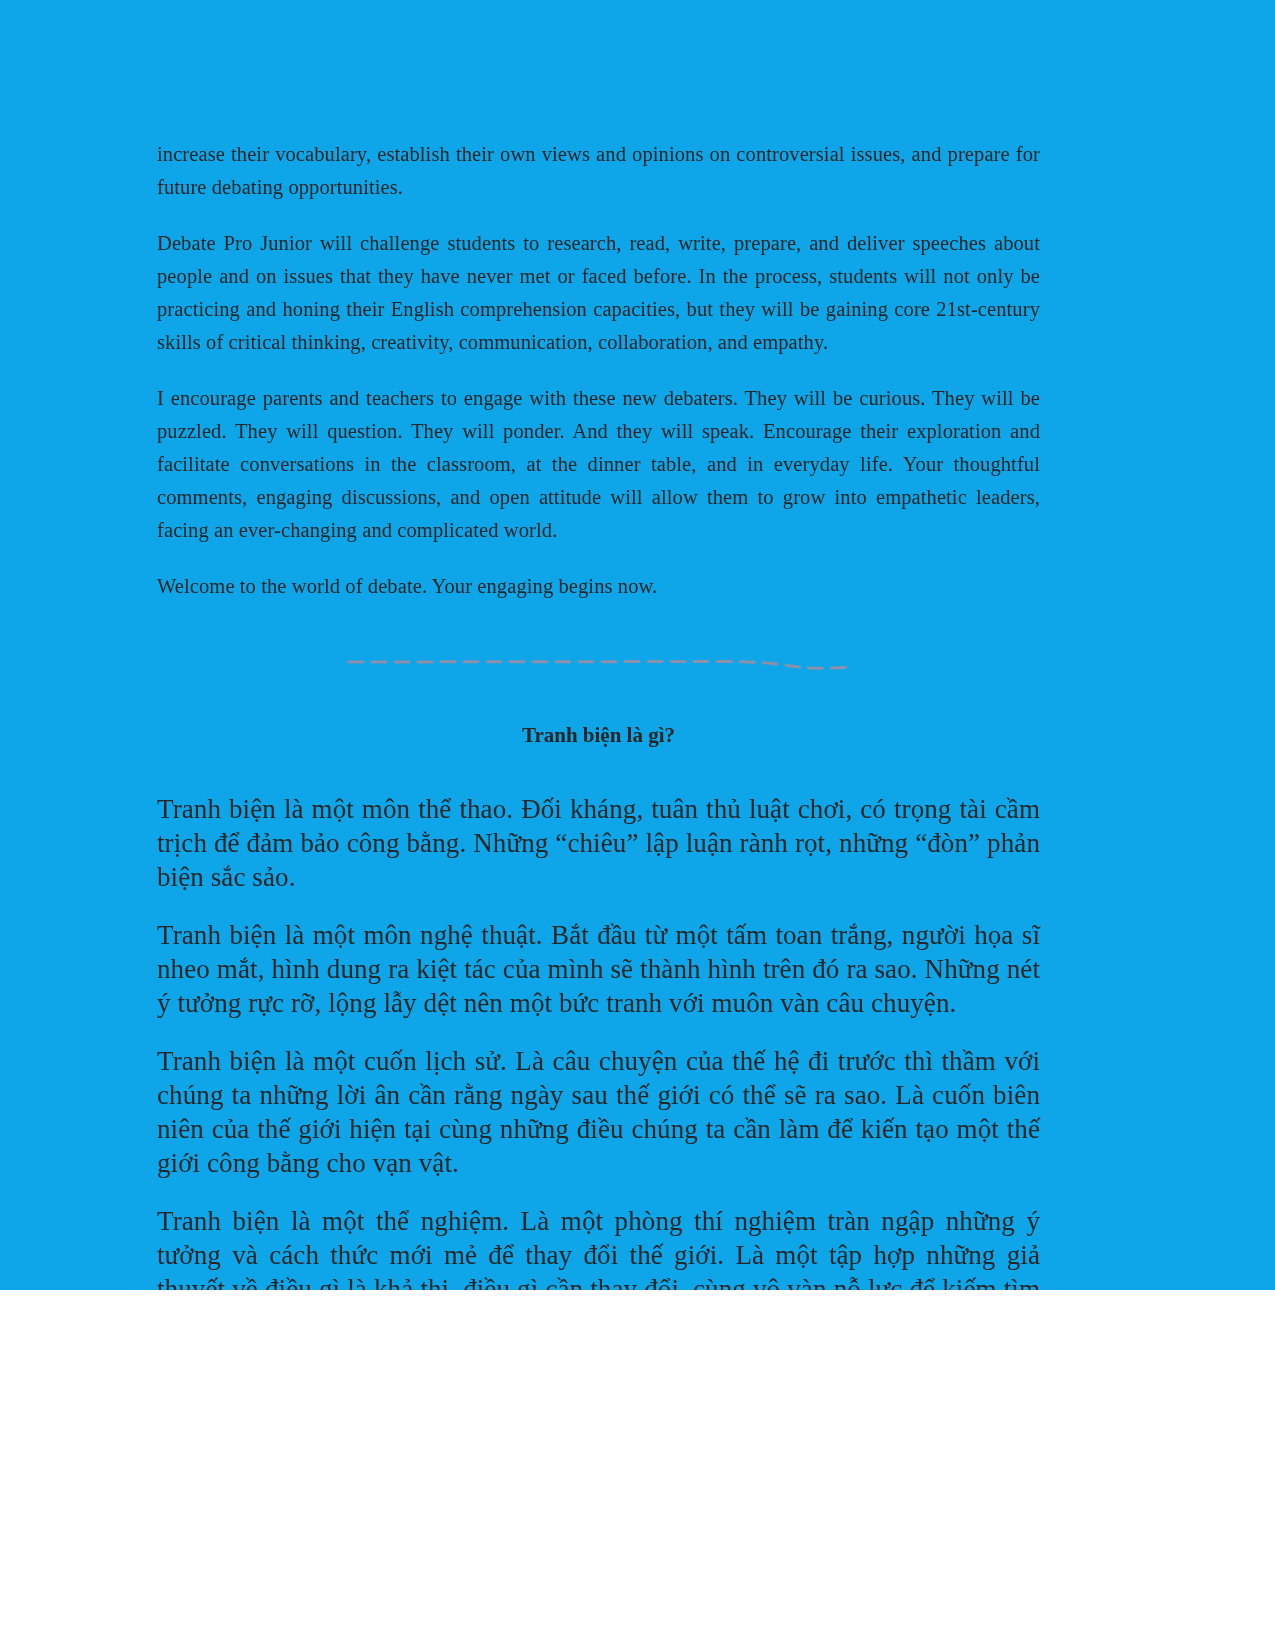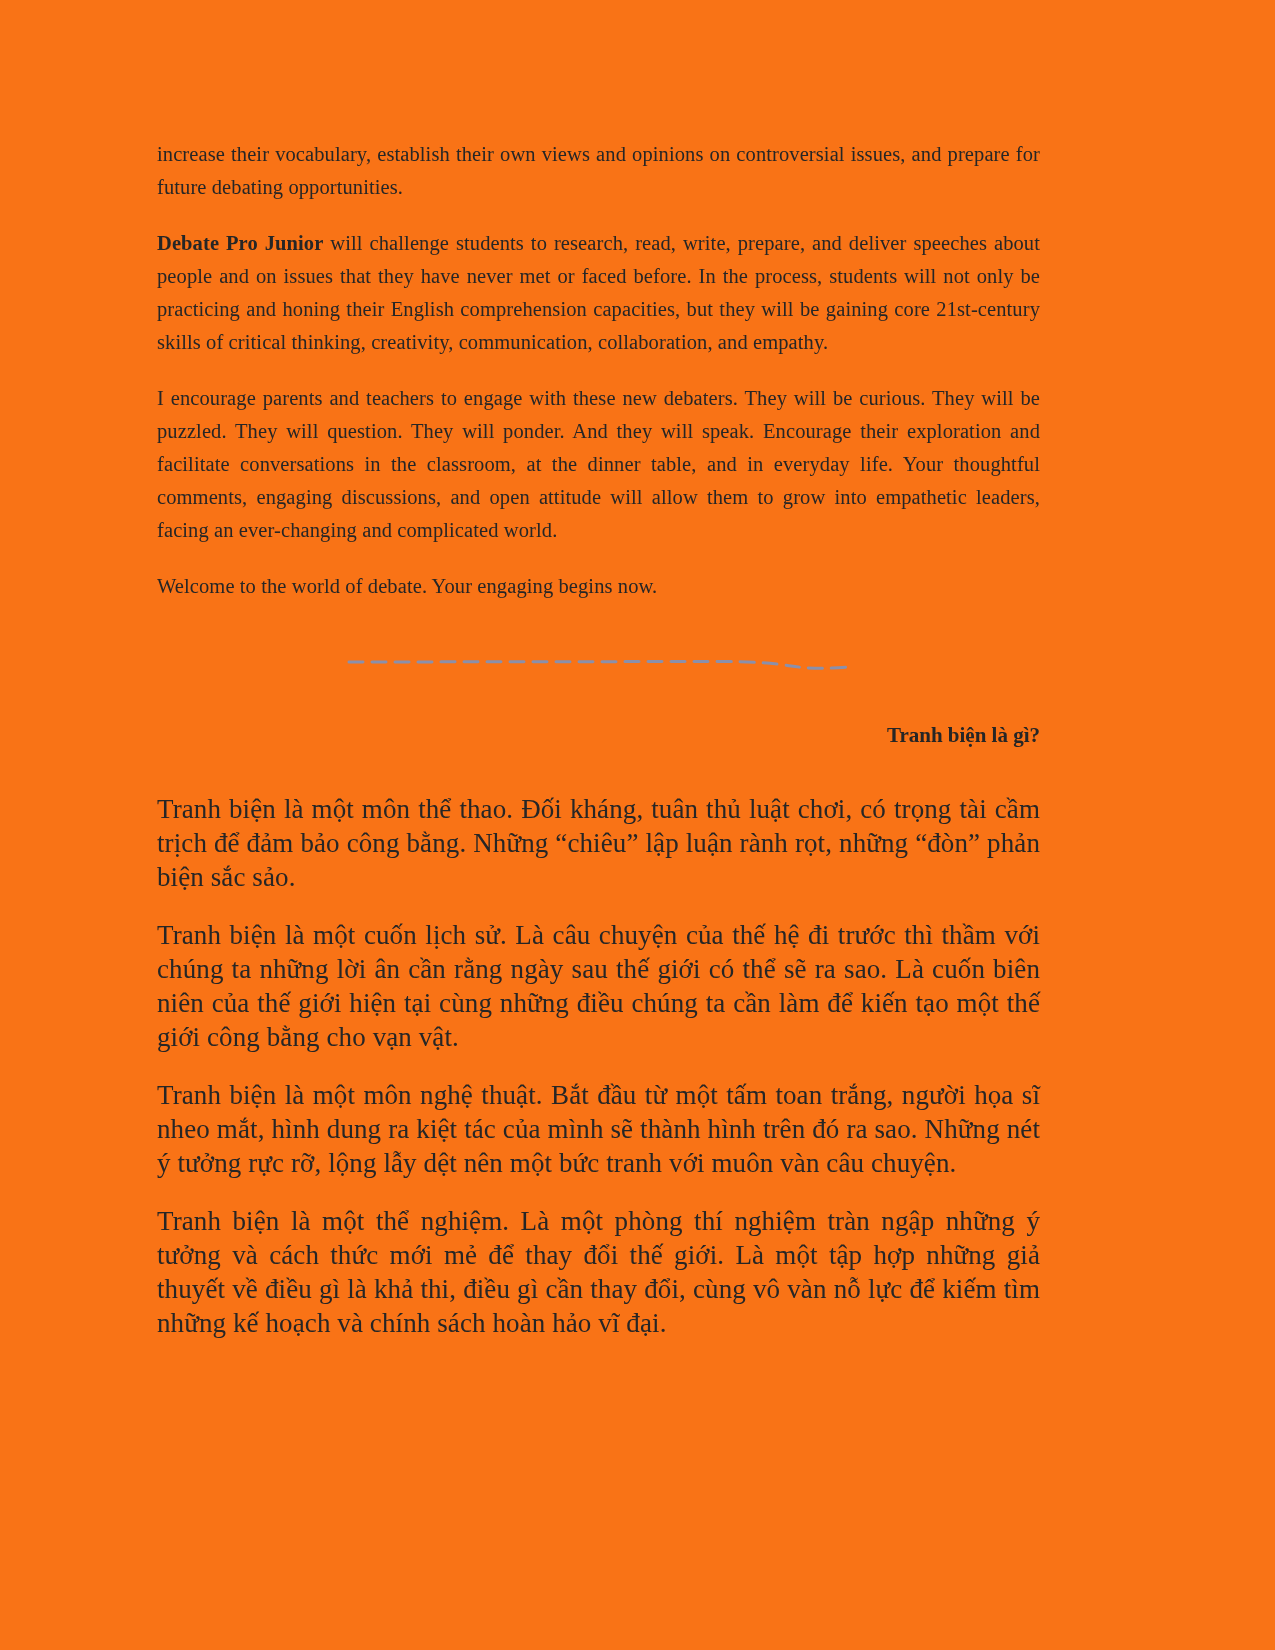--- a/index.html
+++ b/index.html
@@ -3,57 +3,57 @@
 <meta charset="utf-8">
 <style>
   html, body {
     margin: 0;
     padding: 0;
     background: #ffffff;
   }
   .page {
     position: relative;
     width: 1275px;
-    height: 1650px;
-    background: #f97316;
+    height: 1290px;
+    background: #0ea5e9;
     box-sizing: border-box;
     font-family: "Liberation Serif", "DejaVu Serif", serif;
     color: #262626;
     overflow: hidden;
   }
   .content {
     position: absolute;
     top: 138px;
     left: 157px;
     width: 883px;
   }
   p.body-par {
     margin: 0 0 23px 0;
     font-size: 20.5px;
     line-height: 33px;
     text-align: justify;
     letter-spacing: 0.1px;
   }
   p.body-par .lead-bold {
-    font-weight: bold;
+    font-weight: normal;
   }
   .divider-wrap {
     margin: 52px 0 46px 0;
     text-align: center;
   }
   .divider-wrap svg {
     display: inline-block;
     vertical-align: middle;
   }
   h2.vi-heading {
     margin: 0 0 42px 0;
     font-size: 21px;
     line-height: 30px;
     font-weight: bold;
-    text-align: right;
+    text-align: center;
   }
   p.vi-par {
     margin: 0 0 24px 0;
     font-size: 27px;
     line-height: 34px;
     text-align: justify;
     letter-spacing: 0.1px;
   }
 </style>
 </head>
@@ -73,20 +73,20 @@
     <div class="divider-wrap">
       <svg width="505" height="18" viewBox="0 0 505 18">
         <path d="M3 6 L 370 5.5 Q 420 5.5 445 10 Q 470 14 502 11" fill="none" stroke="#8b90ab" stroke-width="3" stroke-linecap="round" stroke-dasharray="14 9"></path>
       </svg>
     </div>
 
     <h2 class="vi-heading">Tranh biện là gì?</h2>
 
     <p class="vi-par">Tranh biện là một môn thể thao. Đối kháng, tuân thủ luật chơi, có trọng tài cầm trịch để đảm bảo công bằng. Những “chiêu” lập luận rành rọt, những “đòn” phản biện sắc sảo.</p>
 
+    <p class="vi-par">Tranh biện là một môn nghệ thuật. Bắt đầu từ một tấm toan trắng, người họa sĩ nheo mắt, hình dung ra kiệt tác của mình sẽ thành hình trên đó ra sao. Những nét ý tưởng rực rỡ, lộng lẫy dệt nên một bức tranh với muôn vàn câu chuyện.</p>
+
     <p class="vi-par">Tranh biện là một cuốn lịch sử. Là câu chuyện của thế hệ đi trước thì thầm với chúng ta những lời ân cần rằng ngày sau thế giới có thể sẽ ra sao. Là cuốn biên niên của thế giới hiện tại cùng những điều chúng ta cần làm để kiến tạo một thế giới công bằng cho vạn vật.</p>
-
-    <p class="vi-par">Tranh biện là một môn nghệ thuật. Bắt đầu từ một tấm toan trắng, người họa sĩ nheo mắt, hình dung ra kiệt tác của mình sẽ thành hình trên đó ra sao. Những nét ý tưởng rực rỡ, lộng lẫy dệt nên một bức tranh với muôn vàn câu chuyện.</p>
 
     <p class="vi-par">Tranh biện là một thể nghiệm. Là một phòng thí nghiệm tràn ngập những ý tưởng và cách thức mới mẻ để thay đổi thế giới. Là một tập hợp những giả thuyết về điều gì là khả thi, điều gì cần thay đổi, cùng vô vàn nỗ lực để kiếm tìm những kế hoạch và chính sách hoàn hảo vĩ đại.</p>
 
   </div>
 </div>
 
 </body></html>

